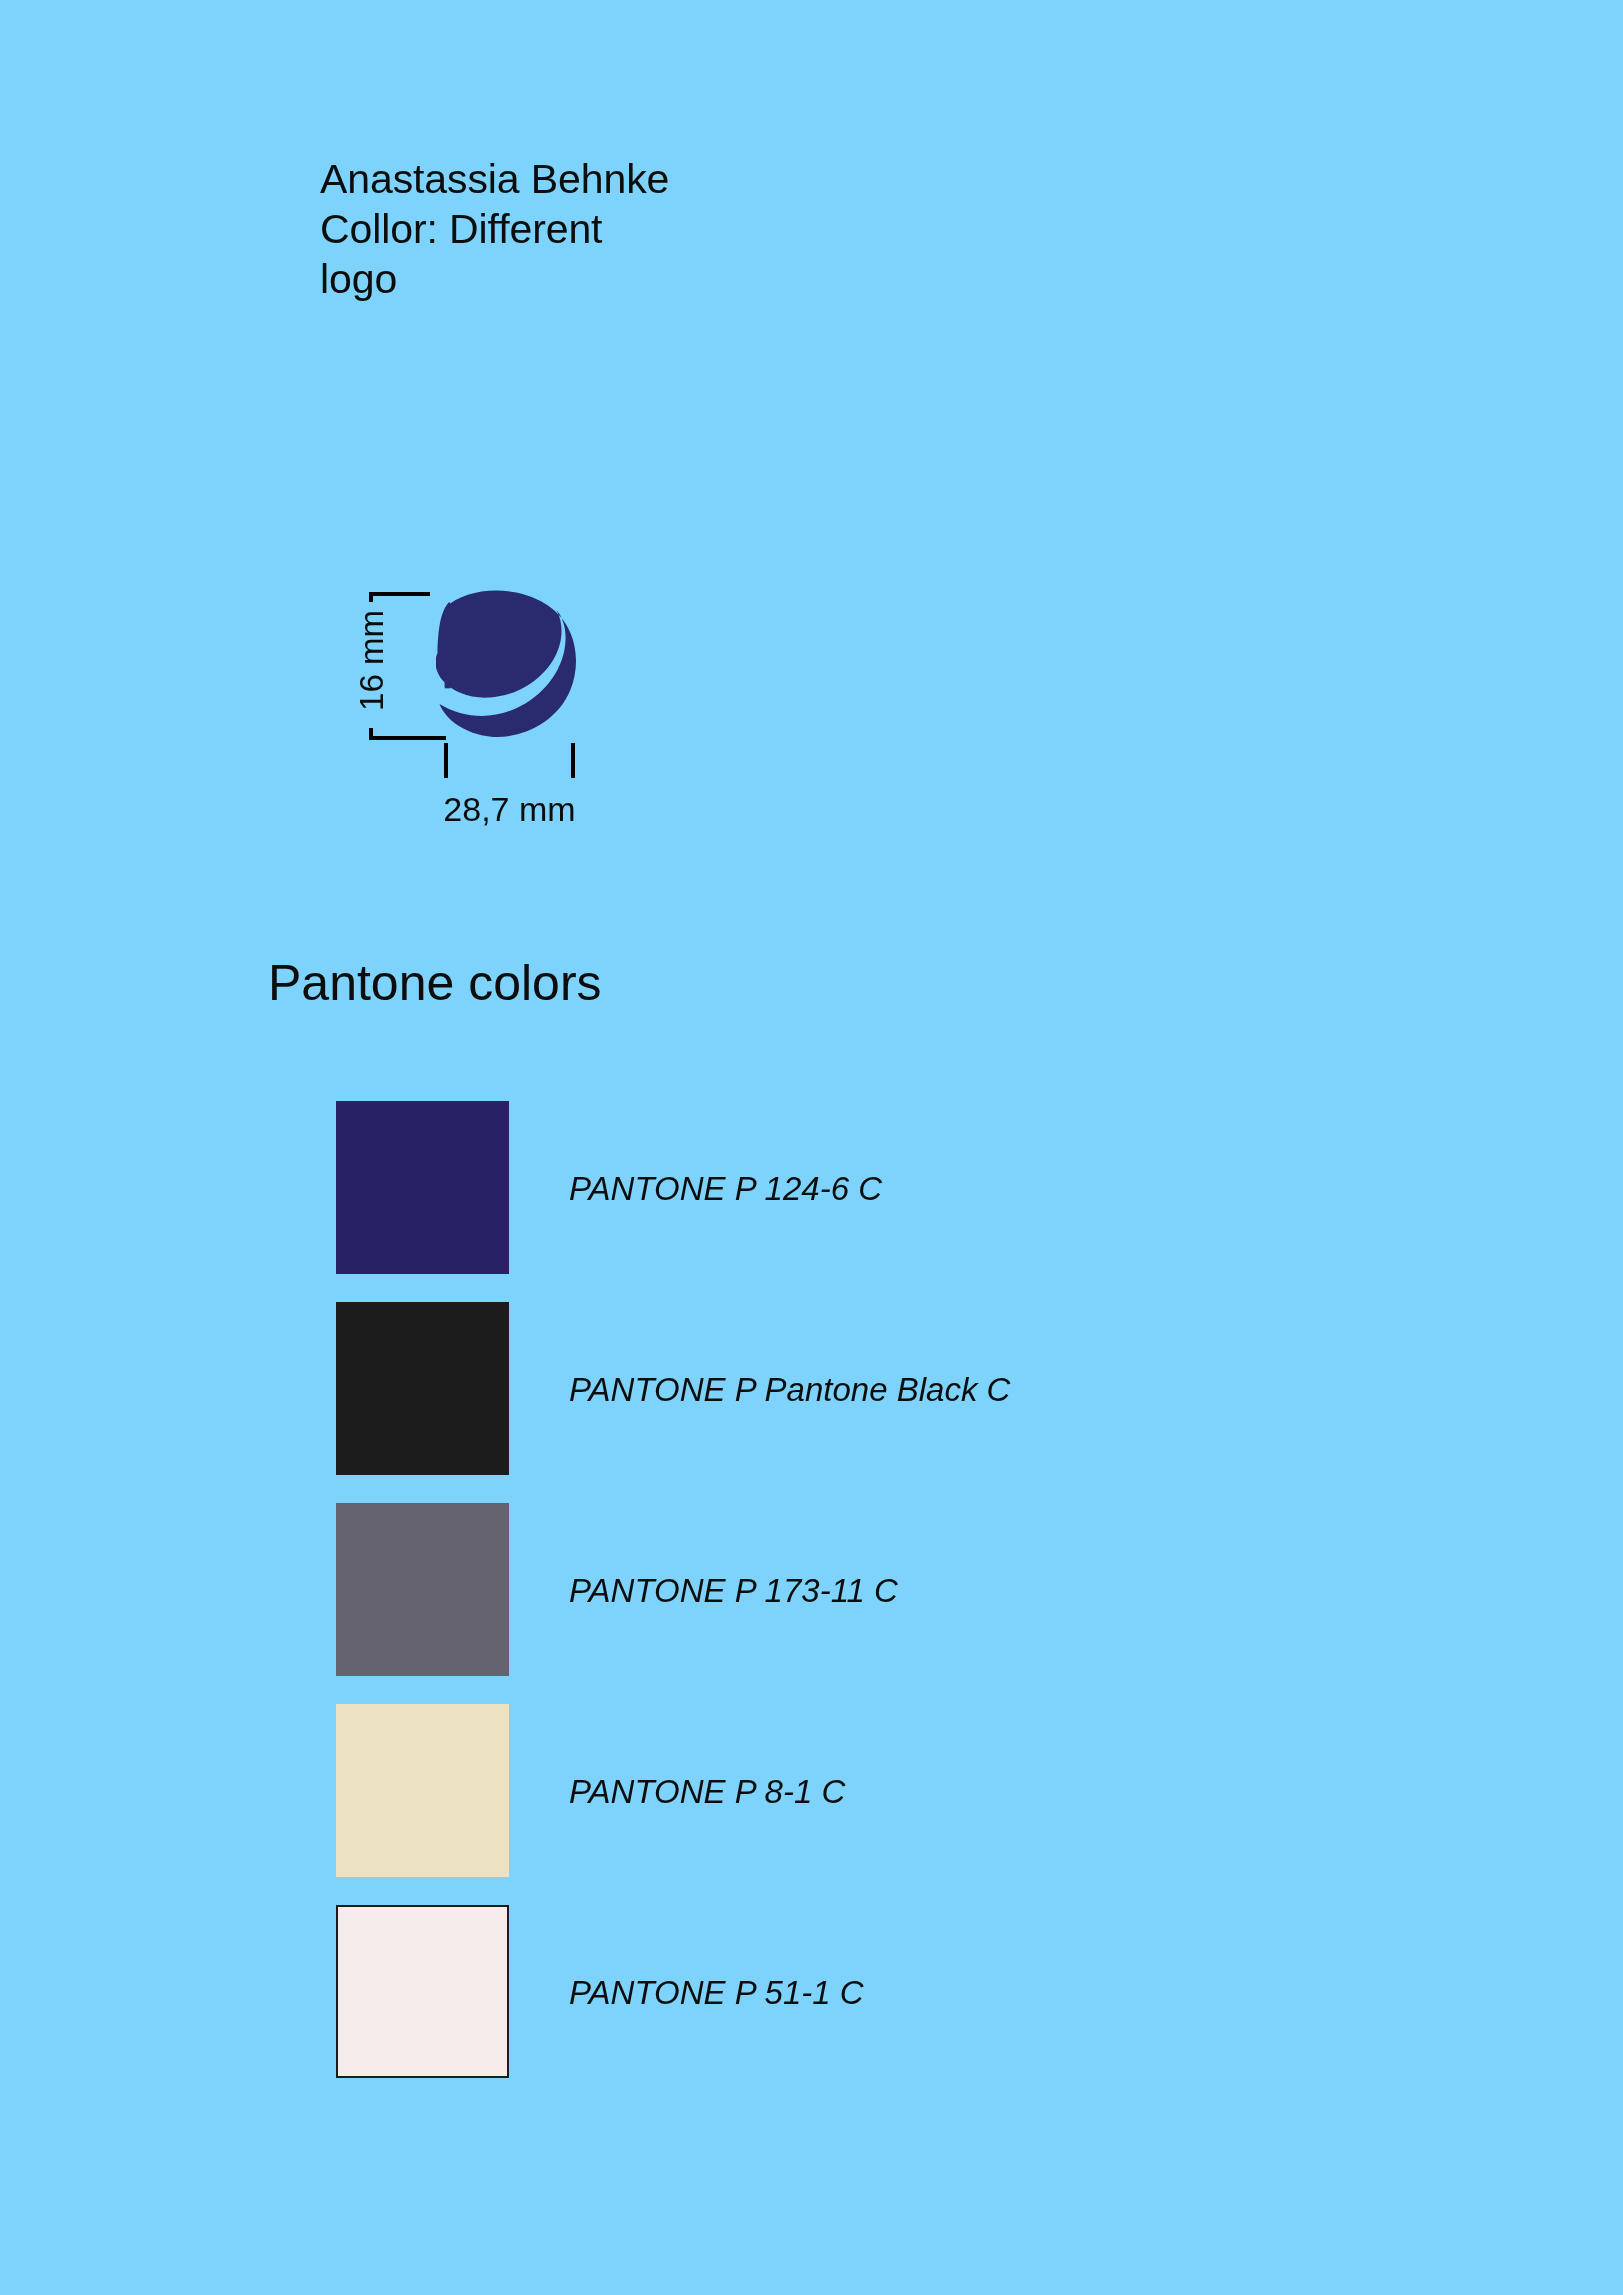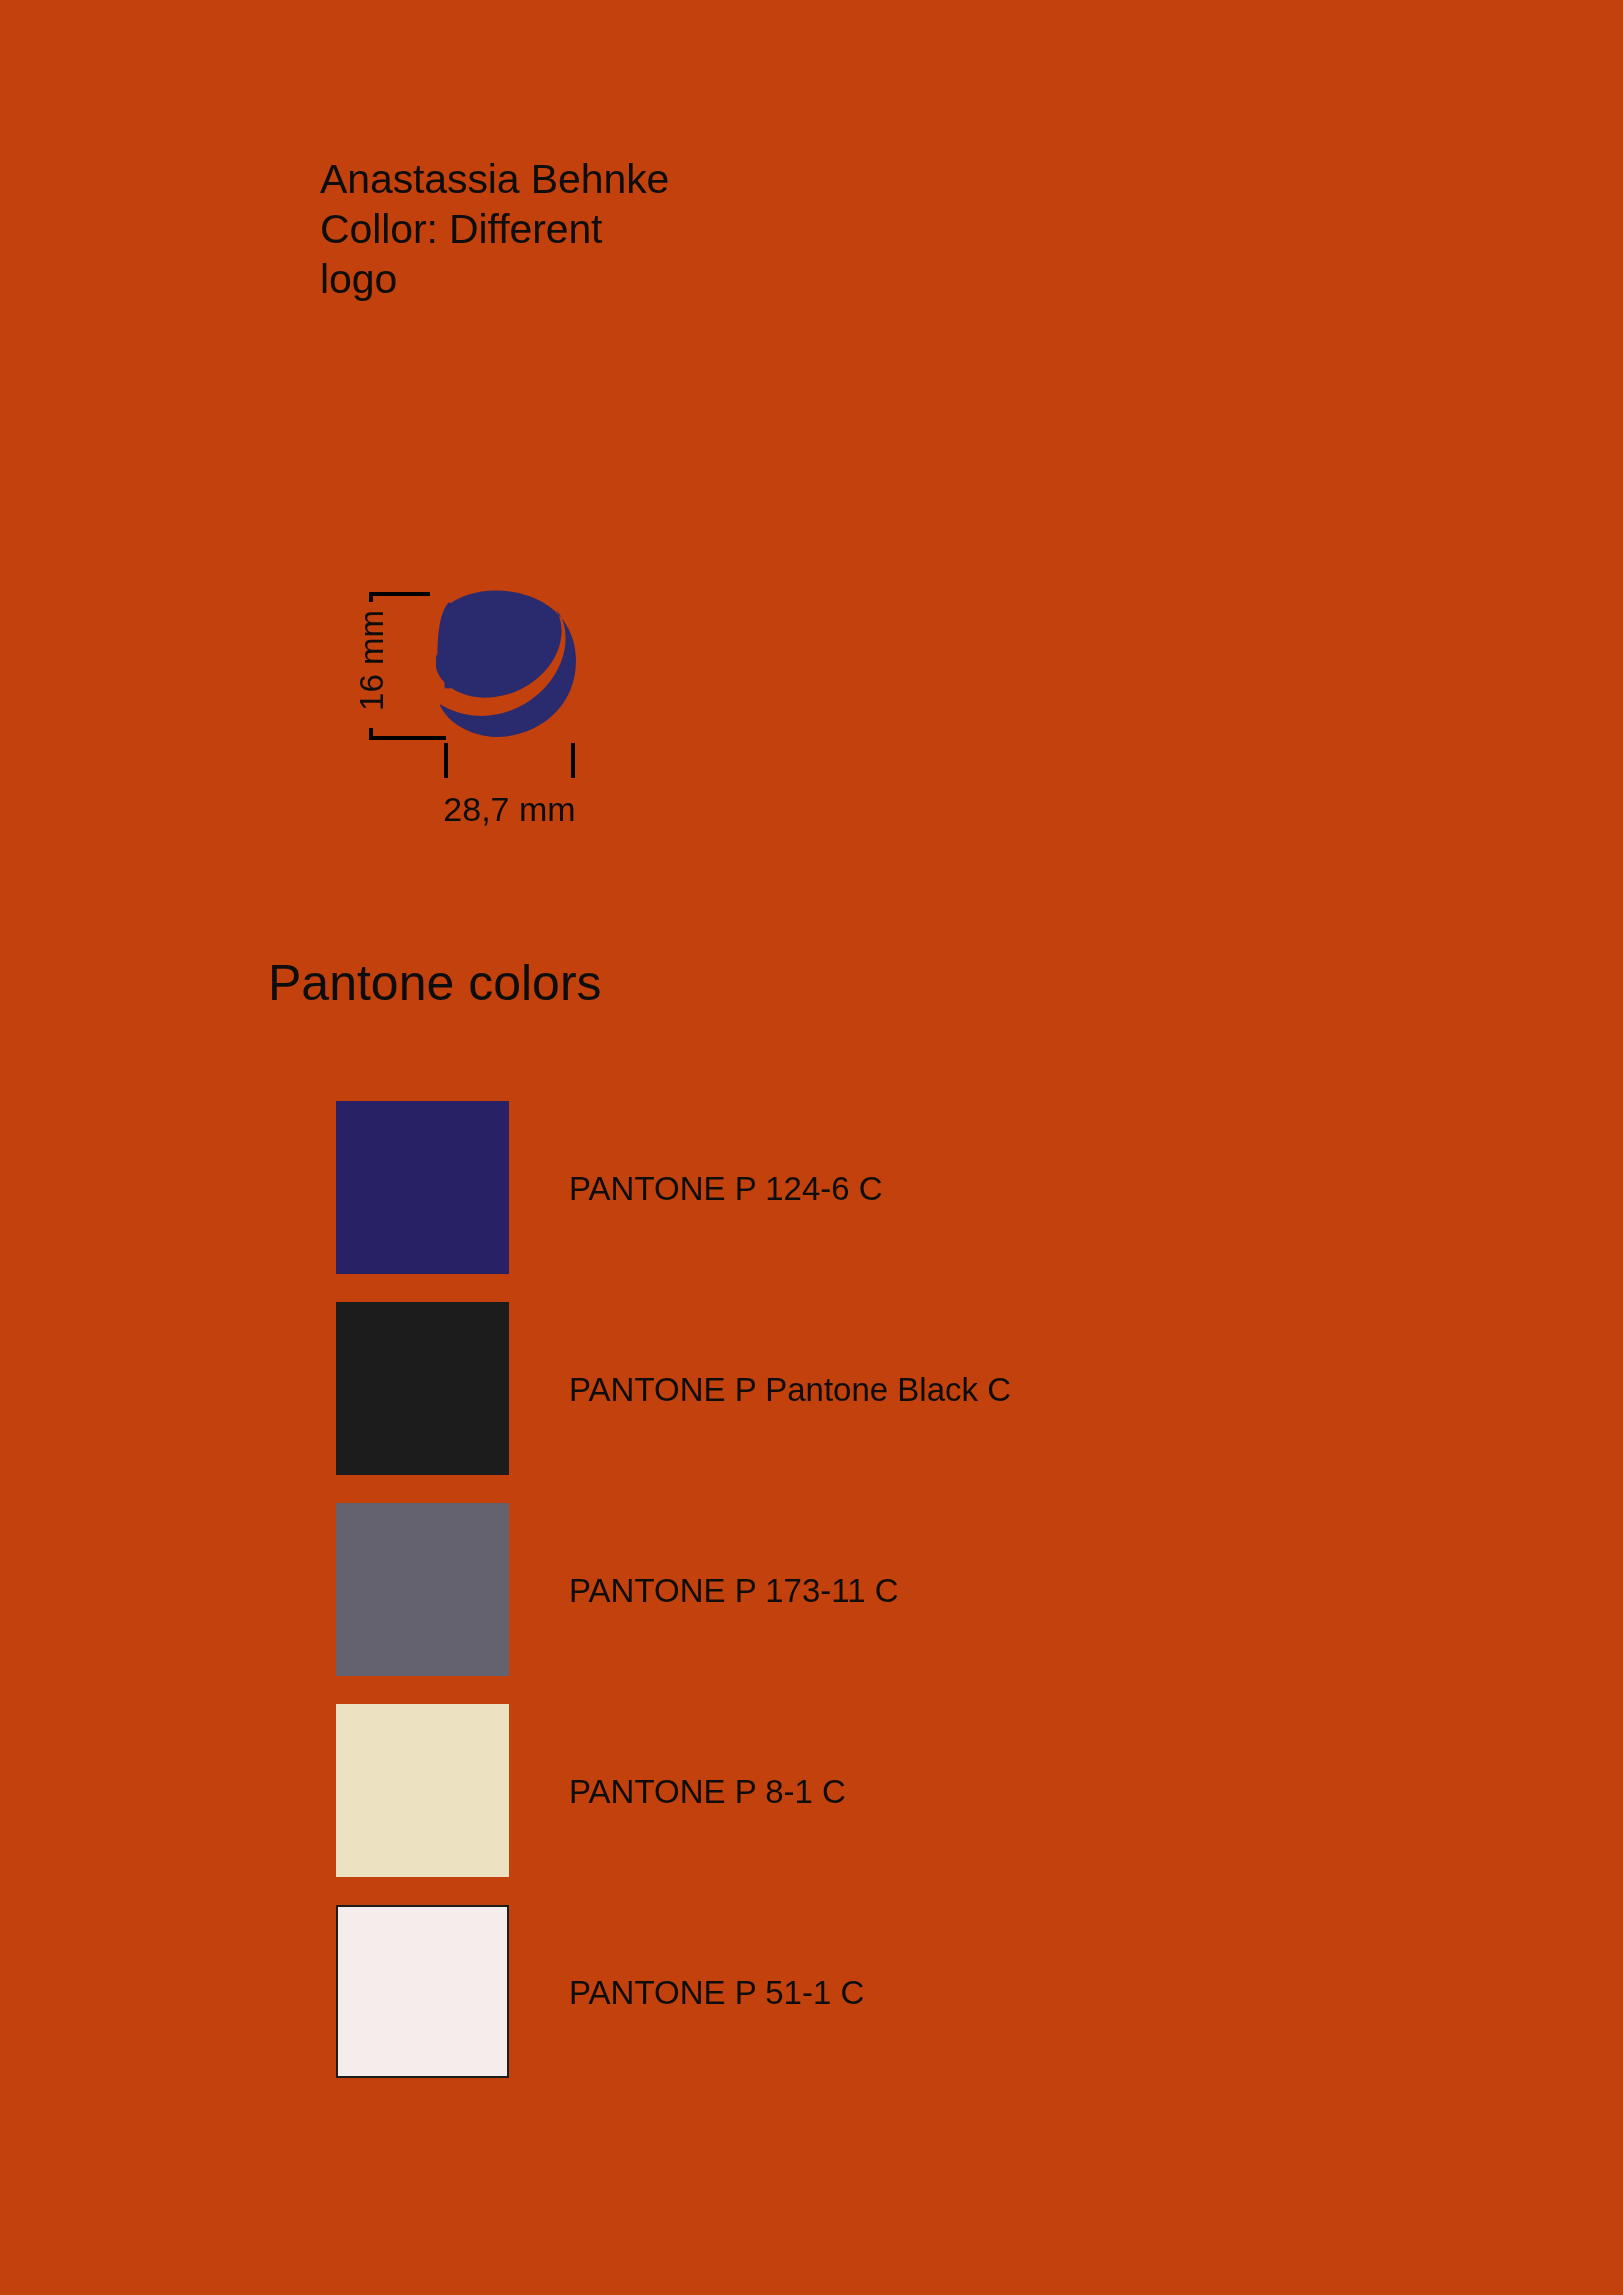--- a/index.html
+++ b/index.html
@@ -8,21 +8,21 @@
     background: #ffffff;
   }
   body {
     font-family: "Liberation Sans", sans-serif;
     color: #000000;
   }
   .page {
     position: relative;
     width: 1623px;
     height: 2295px;
-    background: #c2410c;
+    background: #7dd3fc;
     overflow: hidden;
   }
 
   
   .info-block {
     position: absolute;
     left: 320px;
     top: 154px;
     width: 785px;
   }
@@ -136,20 +136,21 @@
     line-height: 63px;
     color: #0d0d0d;
     white-space: pre;
   }
 
   .swatch-list {
     position: absolute;
     left: 336px;
     top: 1101px;
     width: 1047px;
+    font-style: italic;
   }
   .swatch-row {
     position: relative;
     height: 201px;
   }
   .swatch-chip {
     position: absolute;
     left: 0;
     top: 0;
     width: 173px;

